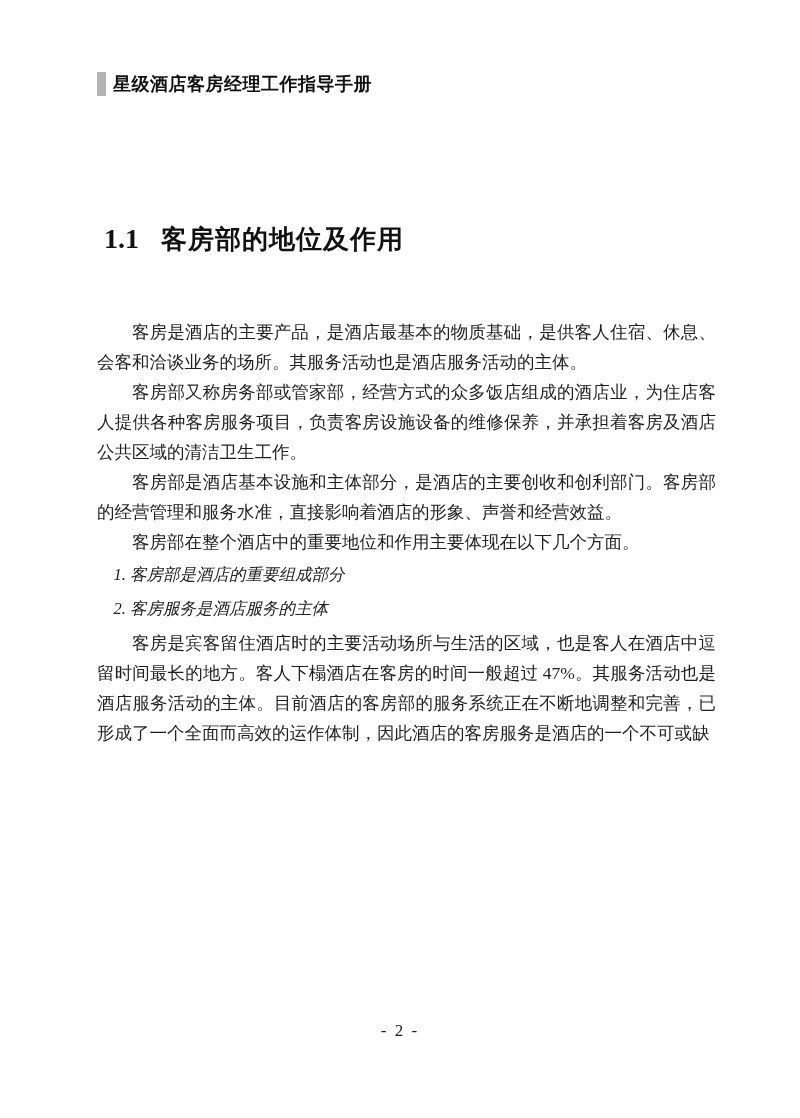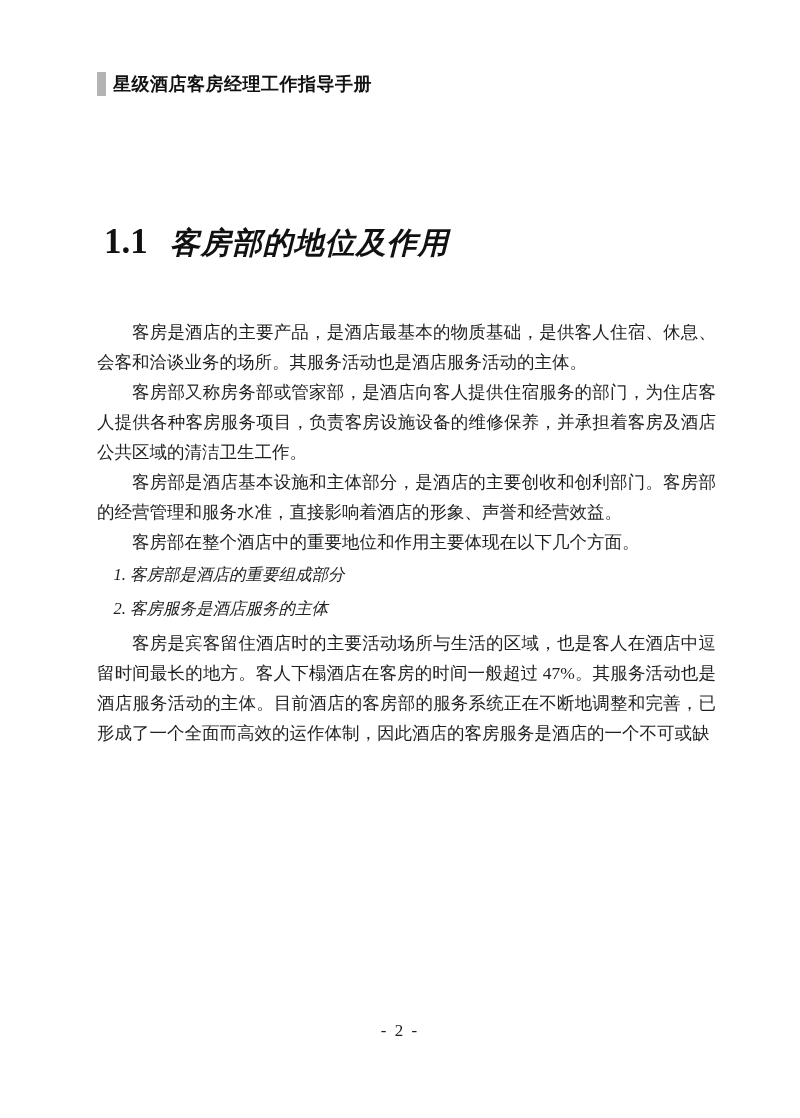--- a/index.html
+++ b/index.html
@@ -46,29 +46,28 @@
     position: absolute;
     top: 222px;
     left: 104px;
     display: flex;
     align-items: baseline;
     color: #111111;
   }
   .section-number {
     font-family: "Liberation Serif", serif;
     font-weight: 700;
-    font-size: 35px;
+    font-size: 28px;
     margin-right: 22px;
   }
   .section-title {
     font-family: "Liberation Sans", sans-serif;
     font-weight: 700;
-    font-size: 30px;
+    font-size: 26px;
     letter-spacing: 1px;
-    font-style: italic;
   }
   
   .body-text {
     position: absolute;
     top: 317px;
     left: 97px;
     width: 619px;
     font-size: 17.5px;
     line-height: 30px;
     text-align: justify;
@@ -107,21 +106,21 @@
     <span class="header-title">星级酒店客房经理工作指导手册</span>
   </div>
 
   <div class="section-heading">
     <span class="section-number">1.1</span>
     <span class="section-title">客房部的地位及作用</span>
   </div>
 
   <div class="body-text">
     <p class="para">客房是酒店的主要产品，是酒店最基本的物质基础，是供客人住宿、休息、会客和洽谈业务的场所。其服务活动也是酒店服务活动的主体。</p>
-    <p class="para">客房部又称房务部或管家部，是酒店向客人提供住宿服务的部门，为住店客人提供各种客房服务项目，负责客房设施设备的维修保养，并承担着客房及酒店公共区域的清洁卫生工作。</p>
+    <p class="para">客房部又称房务部或管家部，经营方式的众多饭店组成的酒店业，为住店客人提供各种客房服务项目，负责客房设施设备的维修保养，并承担着客房及酒店公共区域的清洁卫生工作。</p>
     <p class="para">客房部是酒店基本设施和主体部分，是酒店的主要创收和创利部门。客房部的经营管理和服务水准，直接影响着酒店的形象、声誉和经营效益。</p>
     <p class="para">客房部在整个酒店中的重要地位和作用主要体现在以下几个方面。</p>
     <p class="subhead">1. 客房部是酒店的重要组成部分</p>
     <p class="subhead">2. 客房服务是酒店服务的主体</p>
     <p class="para">客房是宾客留住酒店时的主要活动场所与生活的区域，也是客人在酒店中逗留时间最长的地方。客人下榻酒店在客房的时间一般超过 47%。其服务活动也是酒店服务活动的主体。目前酒店的客房部的服务系统正在不断地调整和完善，已形成了一个全面而高效的运作体制，因此酒店的客房服务是酒店的一个不可或缺</p>
   </div>
 
   <div class="page-footer">- 2 -</div>
 
 </div>

